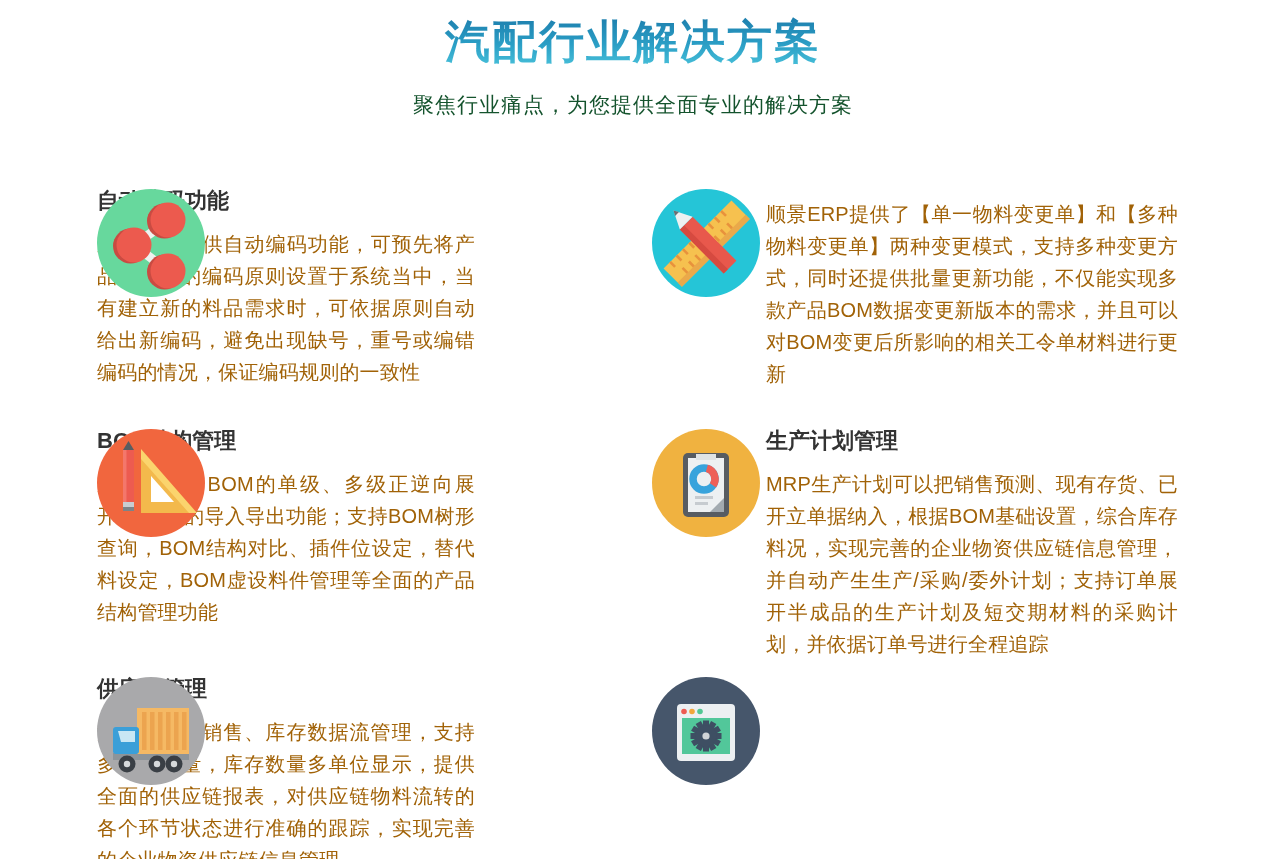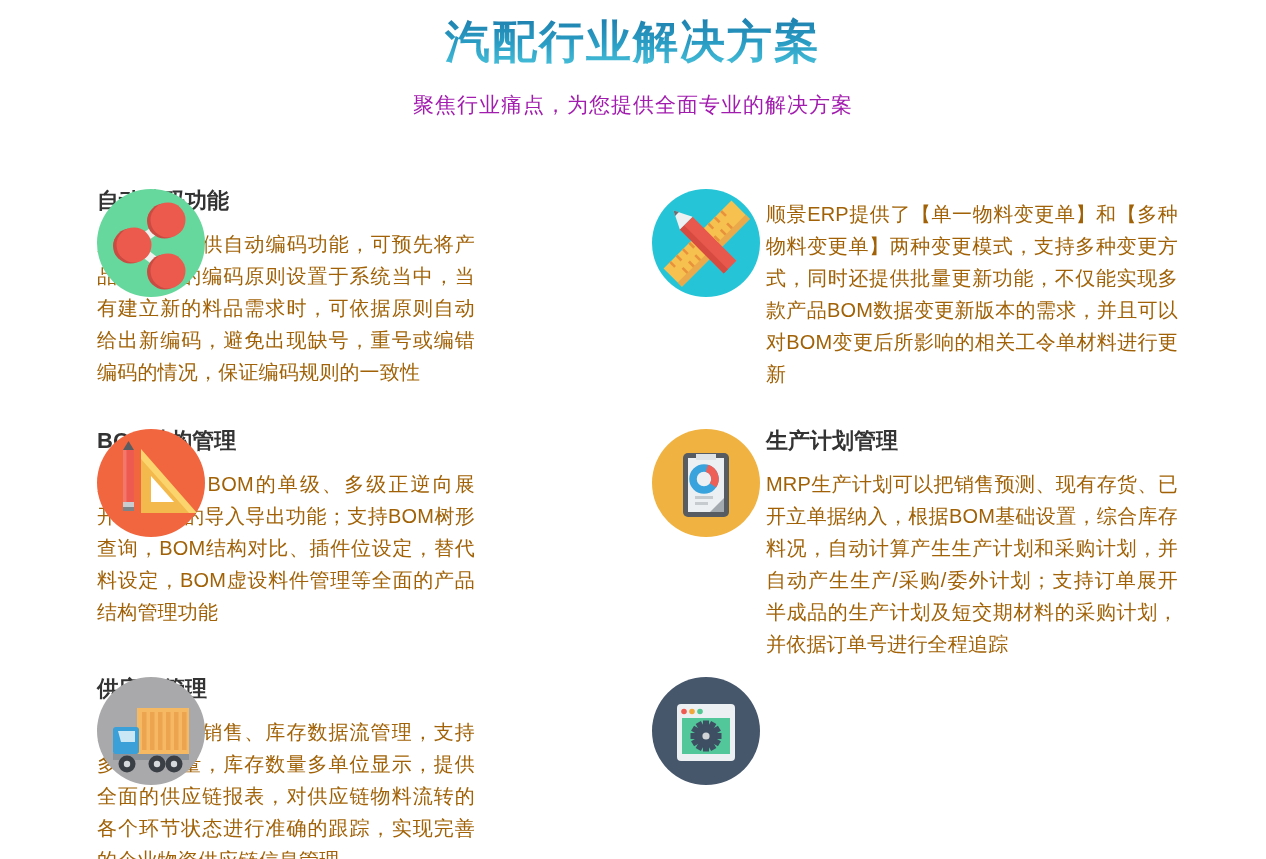--- a/index.html
+++ b/index.html
@@ -9,21 +9,21 @@
     overflow:hidden; font-family:"Liberation Sans", sans-serif;padding-left:16px;
   }
   .main-title {
     position:absolute; top:12px; left:0; width:100%; text-align:center;
     font-size:45px; font-weight:700; letter-spacing:2px;
     background:linear-gradient(180deg,#1b79a9 0%,#2b9fc6 55%,#4fc8de 100%);
     -webkit-background-clip:text; background-clip:text; color:transparent;
   }
   .subtitle {
     position:absolute; top:91px; left:0; width:100%; text-align:center;
-    font-size:21px; color:#a21caf; letter-spacing:1px;
+    font-size:21px; color:#14532d; letter-spacing:1px;
   }
   .feature { position:absolute; }
   .pos-1 { left:97px;  top:186px; }
   .pos-2 { left:652px; top:186px; }
   .pos-3 { left:97px;  top:426px; }
   .pos-4 { left:652px; top:426px; }
   .pos-5 { left:97px;  top:674px; }
   .pos-6 { left:652px; top:674px; }
   .f-icon { position:absolute; left:0; top:3px; width:108px; height:108px; display:block; }
   .feature.col-left  .content { width:378px; }
@@ -122,21 +122,21 @@
       <rect x="36" y="29" width="36" height="54" fill="#edf0f2"></rect>
       <rect x="44" y="25" width="20" height="6" fill="#dfe3e5"></rect>
       <circle cx="52" cy="50" r="11" stroke="#38a3dc" stroke-width="7.5" fill="none"></circle>
       <path d="M54.85 39.37 A 11 11 0 0 1 61.0 56.3" stroke="#ee5f58" stroke-width="7.5" fill="none"></path>
       <rect x="43" y="67" width="18" height="3" fill="#c6cbd0"></rect>
       <rect x="43" y="73" width="13" height="3" fill="#c6cbd0"></rect>
       <polygon points="72,69 72,83 58,83" fill="#a2aab0"></polygon>
     </svg>
     <div class="content">
       <div class="f-title">生产计划管理</div>
-      <div class="f-desc">MRP生产计划可以把销售预测、现有存货、已开立单据纳入，根据BOM基础设置，综合库存料况，自动计算产生生产计划和采购计划，并自动产生生产/采购/委外计划；支持订单展开半成品的生产计划及短交期材料的采购计划，并依据订单号进行全程追踪</div>
+      <div class="f-desc">MRP生产计划可以把销售预测、现有存货、已开立单据纳入，根据BOM基础设置，综合库存料况，实现完善的企业物资供应链信息管理，并自动产生生产/采购/委外计划；支持订单展开半成品的生产计划及短交期材料的采购计划，并依据订单号进行全程追踪</div>
     </div>
   </div>
 
   <div class="feature col-left pos-5">
     <svg class="f-icon" viewBox="0 0 108 108">
       <circle cx="54" cy="54" r="54" fill="#a9a9ab"></circle>
       <rect x="16" y="76" width="76" height="7" fill="#8d9499"></rect>
       <rect x="40" y="31" width="52" height="46" fill="#f5b964"></rect>
       <g fill="#eca44f">
         <rect x="45" y="35" width="4.5" height="38"></rect>

